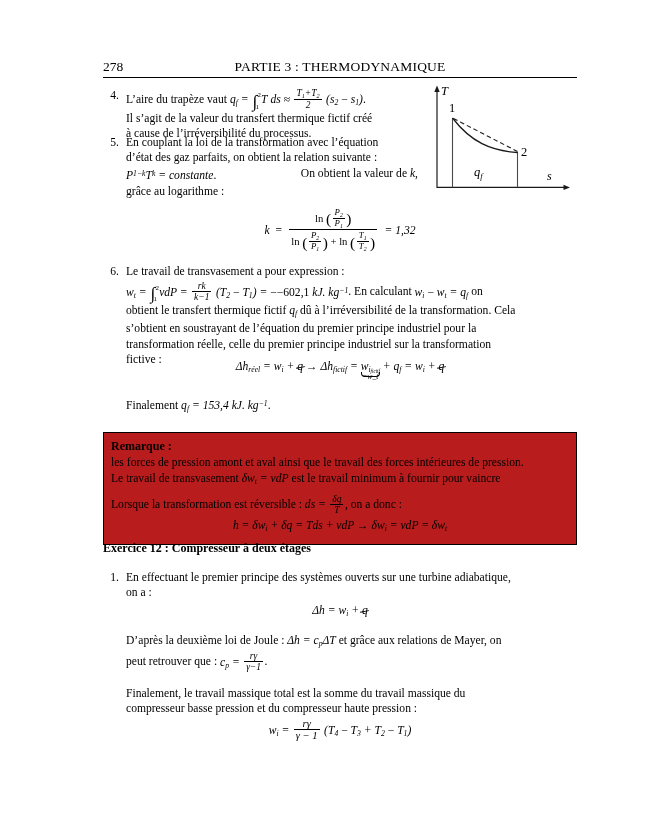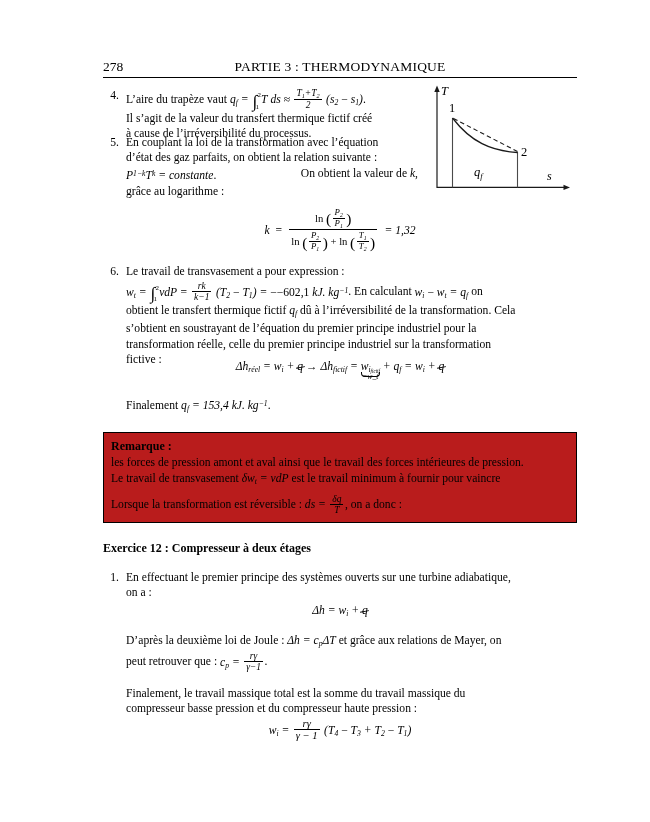--- a/index.html
+++ b/index.html
@@ -352,20 +352,23 @@
     <p>les forces de pression amont et aval ainsi que le travail des forces intérieures de pression.</p>
     <p>
       <span>Le travail de transvasement</span>
       <span class="mi">δw<sub>t</sub> = vdP</span>
       <span>est le travail minimum à fournir pour vaincre</span>
     </p>
     <p class="sp">
       <span>Lorsque la transformation est réversible :</span>
       <span class="mi">ds = <span class="frac"><span class="nu">δq</span><span class="de">T</span></span></span><span>, on a donc :</span>
     </p>
+    <p style="text-align:center; margin-top:3px;">
+      <span class="mi">h = δw<sub>i</sub> + δq = Tds + vdP → δw<sub>i</sub> = vdP = δw<sub>t</sub></span>
+    </p>
   </div>
 
   <div class="ex-title">Exercice 12 : Compresseur à deux étages</div>
 
   <div class="item" style="left:88px; top:570px; width:474px;">
     <span class="num">1.</span>
     <div class="body">
       <div class="just" style="width:451px;">En effectuant le premier principe des systèmes ouverts sur une turbine adiabatique,</div>
       <div>on a :</div>
     </div>

